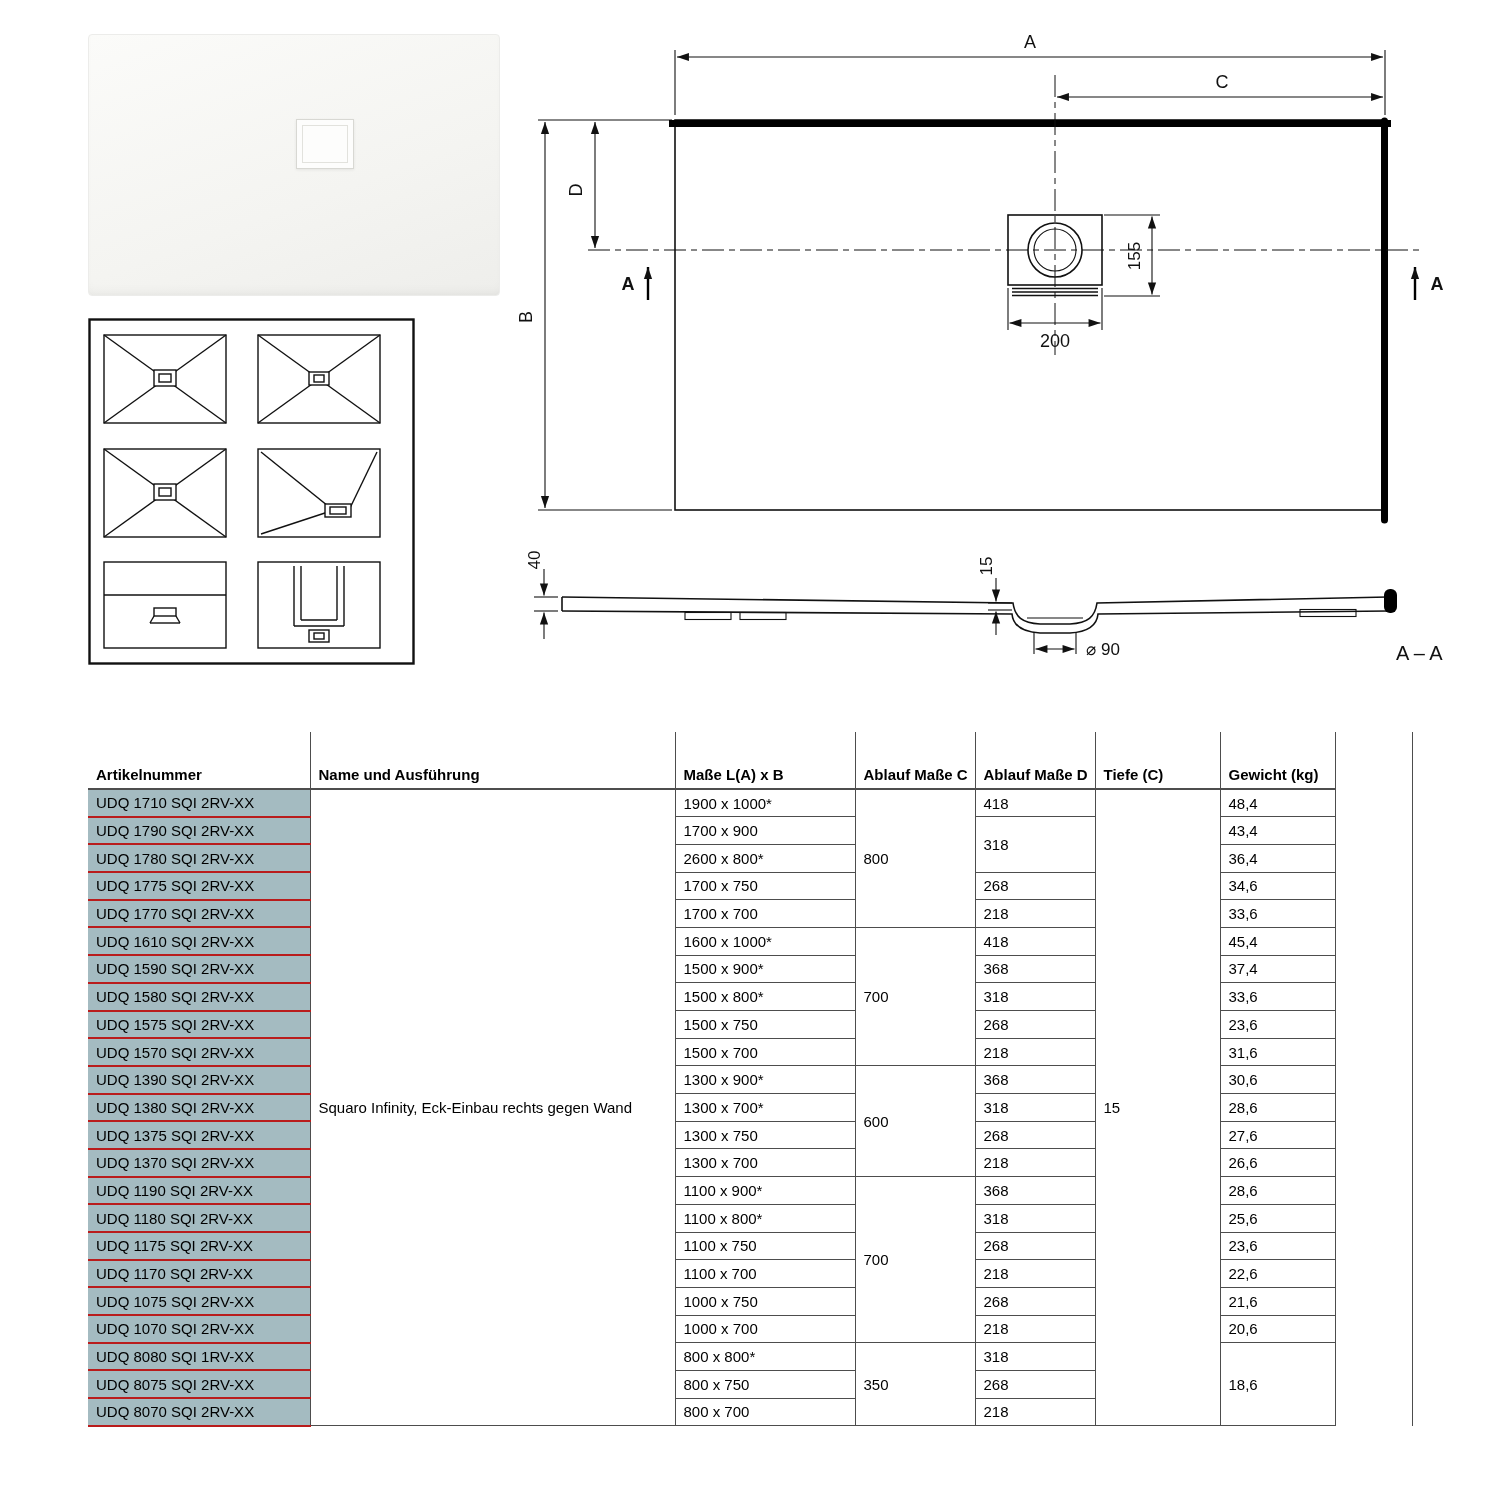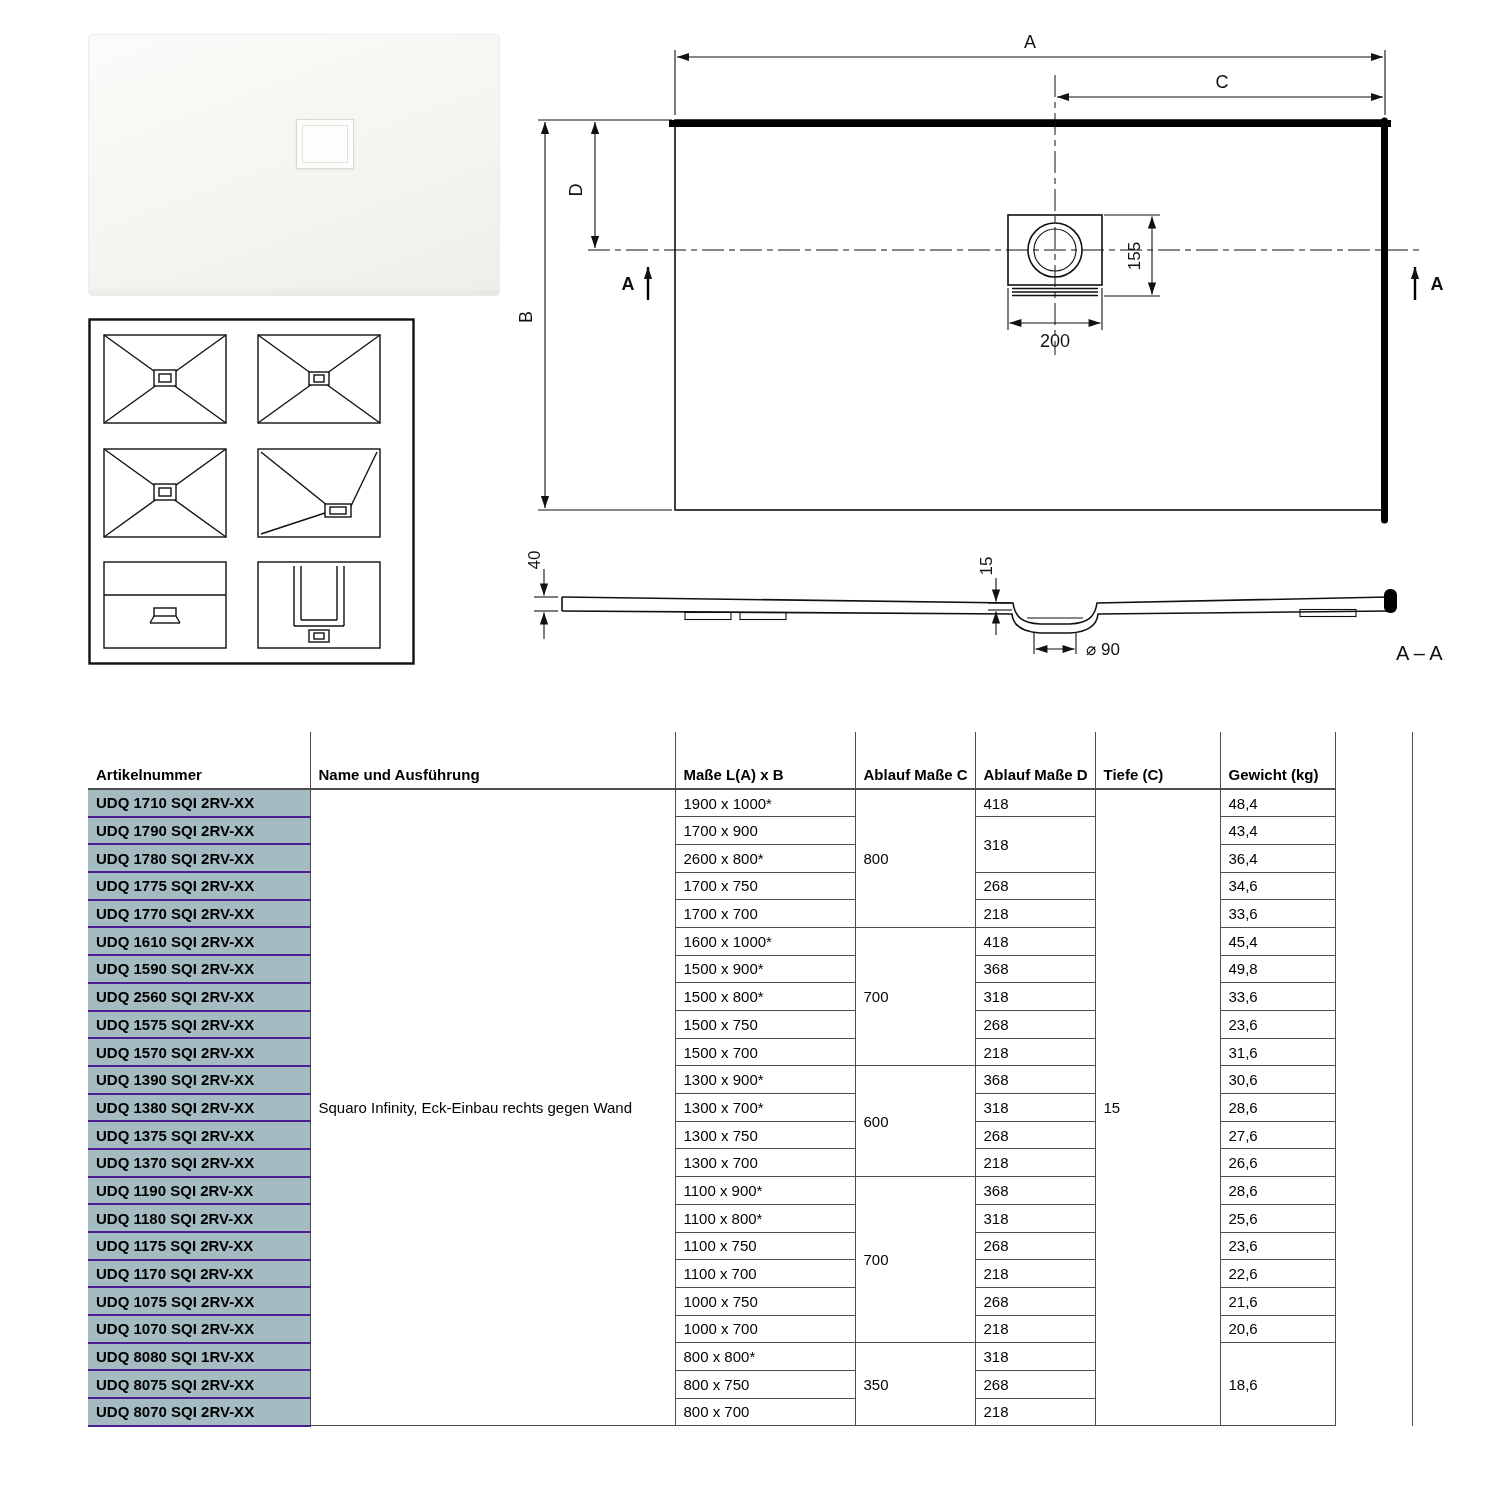--- a/index.html
+++ b/index.html
@@ -55,22 +55,22 @@
     border:1px solid #4d4d4d; border-top:none; border-bottom:2px solid #4d4d4d;
     background:#fff;
   }
   .spec-table th.h-art { border-left:none; }
   .spec-table th.h-sp  { border-bottom:none; }
   .spec-table td {
     border:1px solid #4d4d4d; padding:2px 6px 2px 8px;
     height:27.7px; white-space:nowrap; vertical-align:middle;
   }
   .spec-table td.art {
-    background:#a4bbc1; font-weight:bold;
-    border-top:2px solid #fff; border-bottom:2px solid #4c1d95; border-left:none;
+    background:#a4bbc1; font-weight:normal;
+    border-top:2px solid #fff; border-bottom:2px solid #b91c1c; border-left:none;
   }
   .spec-table td.end { border-top:none; border-bottom:none; }
 </style>
 </head>
 <body>
 
 <div class="canvas">
 
   <div class="product-photo">
     <div class="drain-cover">
@@ -284,24 +284,24 @@
           <td class="art">UDQ 1610 SQI 2RV-XX</td>
           <td class="masse">1600 x 1000*</td>
           <td class="num" rowspan="5">700</td>
           <td class="num">418</td>
           <td class="num">45,4</td>
         </tr>
         <tr>
           <td class="art">UDQ 1590 SQI 2RV-XX</td>
           <td class="masse">1500 x 900*</td>
           <td class="num">368</td>
-          <td class="num">49,8</td>
-        </tr>
-        <tr>
-          <td class="art">UDQ 2560 SQI 2RV-XX</td>
+          <td class="num">37,4</td>
+        </tr>
+        <tr>
+          <td class="art">UDQ 1580 SQI 2RV-XX</td>
           <td class="masse">1500 x 800*</td>
           <td class="num">318</td>
           <td class="num">33,6</td>
         </tr>
         <tr>
           <td class="art">UDQ 1575 SQI 2RV-XX</td>
           <td class="masse">1500 x 750</td>
           <td class="num">268</td>
           <td class="num">23,6</td>
         </tr>

